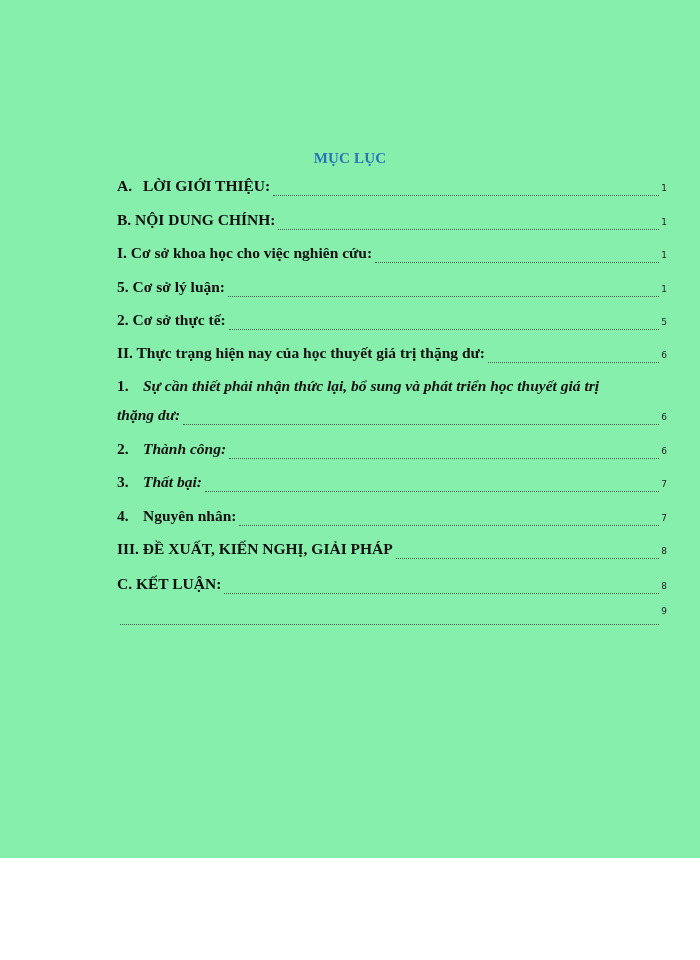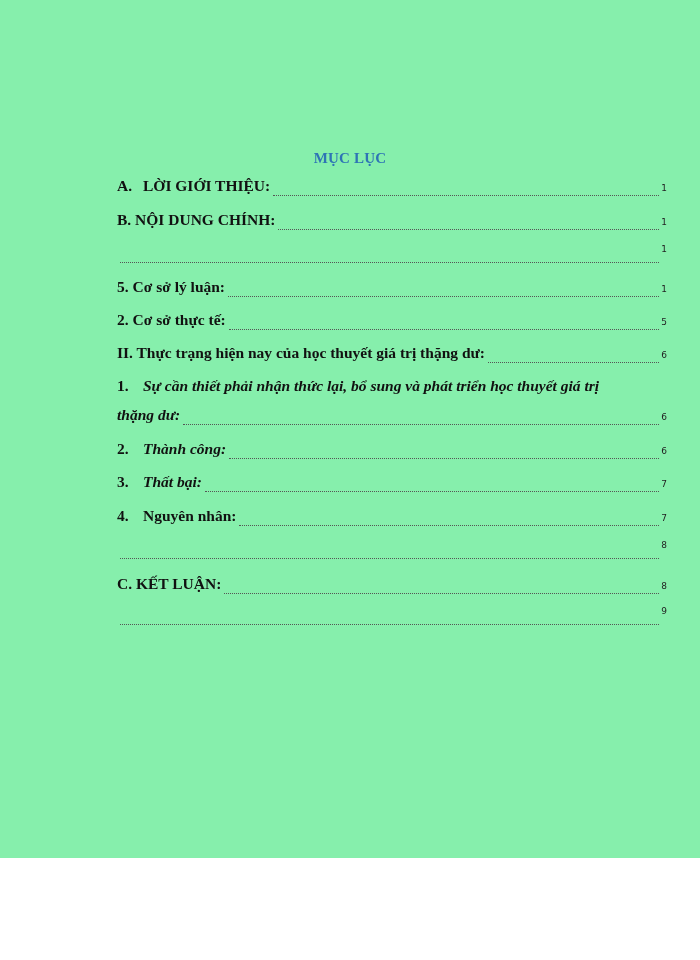--- a/index.html
+++ b/index.html
@@ -90,20 +90,21 @@
       <span class="page-num">1</span>
     </div>
 
     <div class="entry" style="top:211px">
       <span class="label">B. NỘI DUNG CHÍNH:</span>
       <span class="dots"></span>
       <span class="page-num">1</span>
     </div>
 
     <div class="entry" style="top:244px">
+      <span class="label">I. Cơ sở khoa học cho việc nghiên cứu:</span>
       <span class="dots"></span>
       <span class="page-num">1</span>
     </div>
 
     <div class="entry" style="top:278px">
       <span class="label">5. Cơ sở lý luận:</span>
       <span class="dots"></span>
       <span class="page-num">1</span>
     </div>
 
@@ -144,20 +145,21 @@
     </div>
 
     <div class="entry" style="top:507px">
       <span class="num">4.</span>
       <span class="label">Nguyên nhân:</span>
       <span class="dots"></span>
       <span class="page-num">7</span>
     </div>
 
     <div class="entry" style="top:540px">
+      <span class="label">III. ĐỀ XUẤT, KIẾN NGHỊ, GIẢI PHÁP</span>
       <span class="dots"></span>
       <span class="page-num">8</span>
     </div>
 
     <div class="entry" style="top:575px">
       <span class="label">C. KẾT LUẬN:</span>
       <span class="dots"></span>
       <span class="page-num">8</span>
     </div>
 

